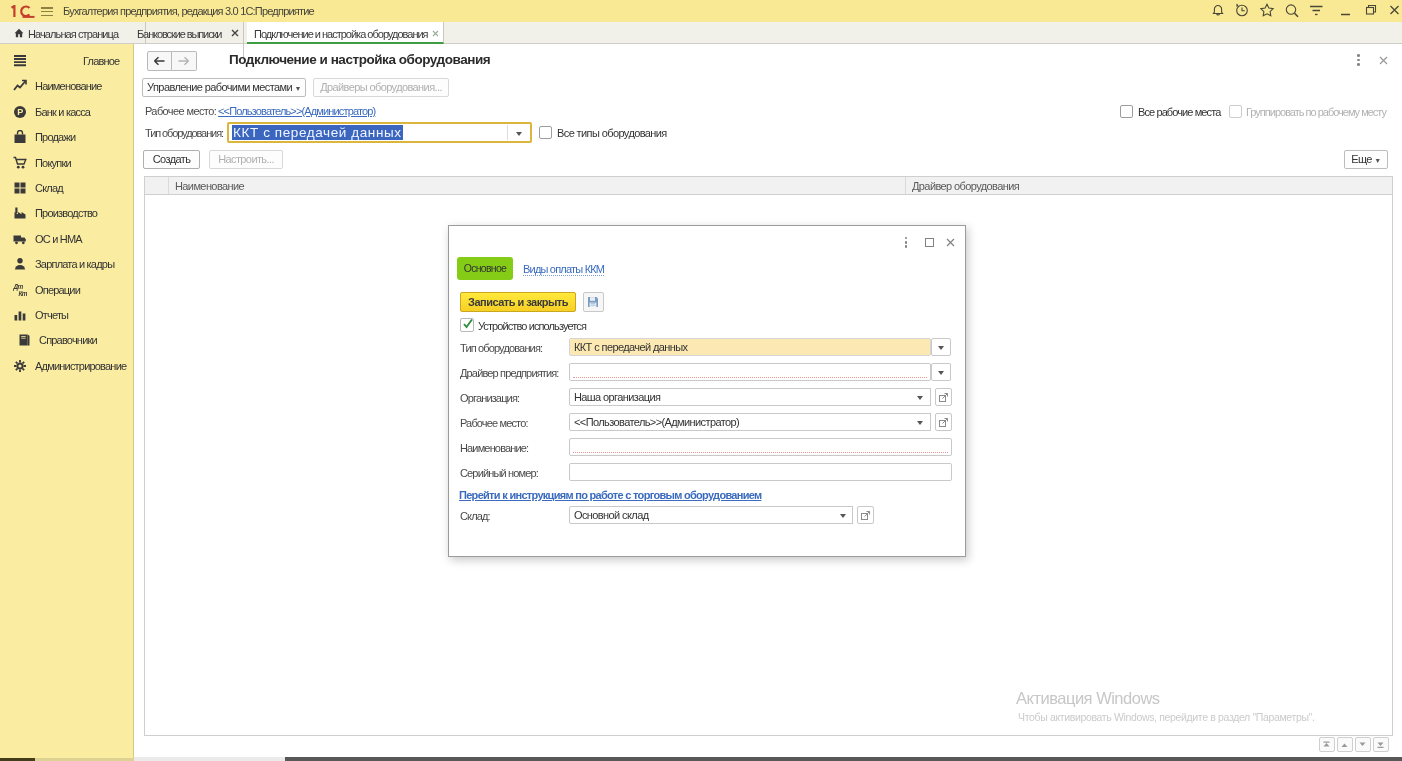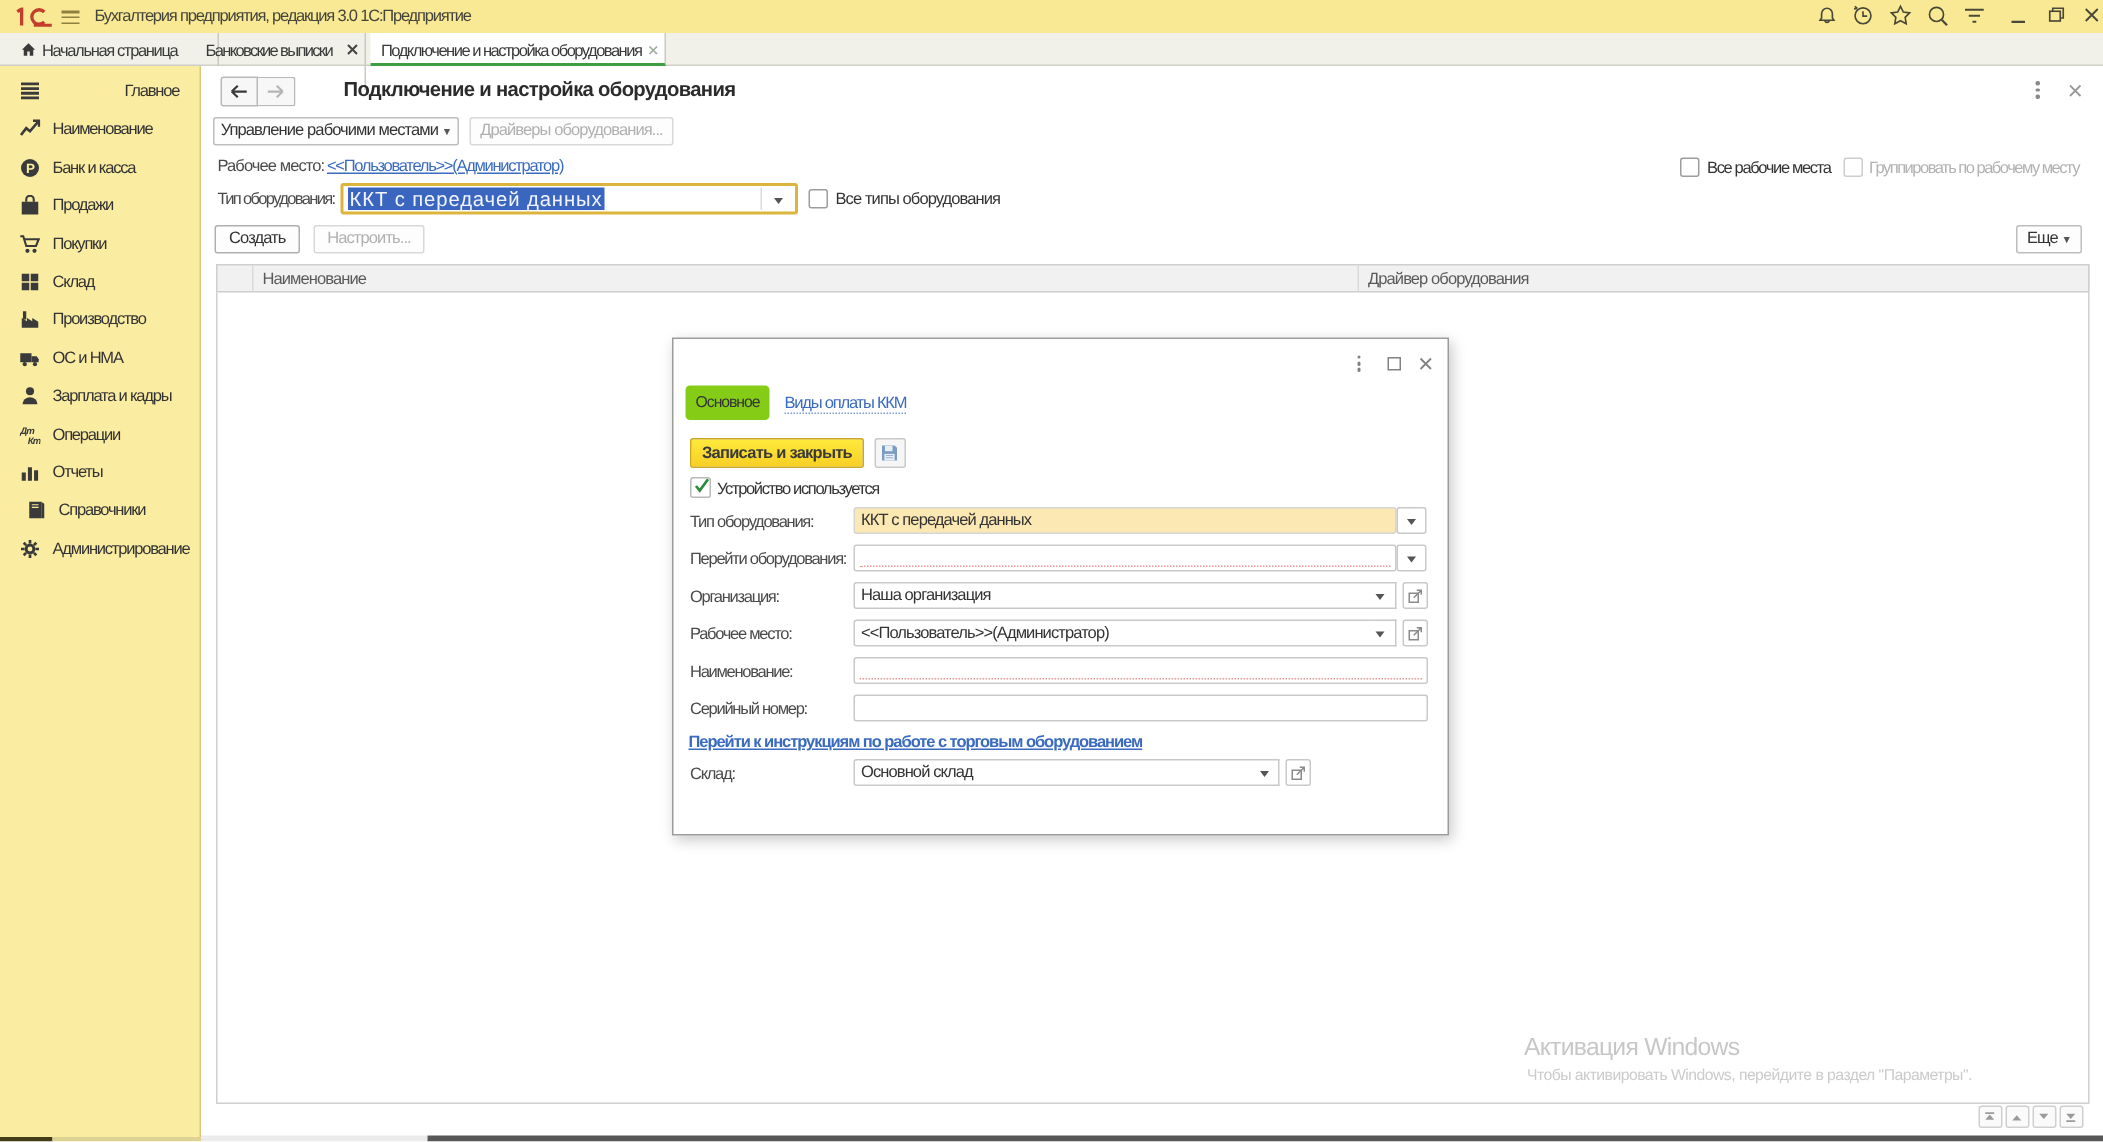--- a/index.html
+++ b/index.html
@@ -273,21 +273,21 @@
       </svg>
   </div>
   <div class="abs nw" style="left:29px;top:94px;color:#333;letter-spacing:-0.9px;">Устройство используется</div>
 
   <div class="abs nw dl" style="left:11px;top:116px;color:#4a4a4a;">Тип оборудования:</div>
   <div class="abs nw" style="left:120px;top:112px;width:362px;height:18px;background:#fce8b2;border:1px solid #d5d5d5;border-radius:2px;line-height:16px;padding-left:4px;color:#333;">ККТ с передачей данных</div>
   <div class="abs" style="left:482px;top:112px;width:20px;height:18px;background:#fff;border:1px solid #c9c9c9;border-radius:2px;">
       <div style="position:absolute;left:6px;top:7px;width:0;height:0;border-left:3.5px solid transparent;border-right:3.5px solid transparent;border-top:4px solid #555;"></div>
     </div>
 
-  <div class="abs nw dl" style="left:11px;top:141px;color:#4a4a4a;">Перейти оборудования:</div>
+  <div class="abs nw dl" style="left:11px;top:141px;color:#4a4a4a;">Драйвер предприятия:</div>
   <div class="abs" style="left:120px;top:137px;width:362px;height:18px;background:#fff;border:1px solid #c9c9c9;border-radius:2px;">
       <div class="abs" style="left:3px;right:3px;bottom:2px;border-bottom:1px dotted #e59a94;"></div>
     </div>
   <div class="abs" style="left:482px;top:137px;width:20px;height:18px;background:#fff;border:1px solid #c9c9c9;border-radius:2px;">
       <div style="position:absolute;left:6px;top:7px;width:0;height:0;border-left:3.5px solid transparent;border-right:3.5px solid transparent;border-top:4px solid #555;"></div>
     </div>
 
   <div class="abs nw dl" style="left:11px;top:166px;color:#4a4a4a;">Организация:</div>
   <div class="abs nw" style="left:120px;top:162px;width:344px;height:18px;background:#fff;border:1px solid #c9c9c9;border-radius:2px 0 0 2px;line-height:16px;padding-left:4px;color:#333;">Наша организация</div>
   <div class="abs" style="left:463px;top:162px;width:19px;height:18px;background:#fff;border:1px solid #c9c9c9;border-left:none;">

